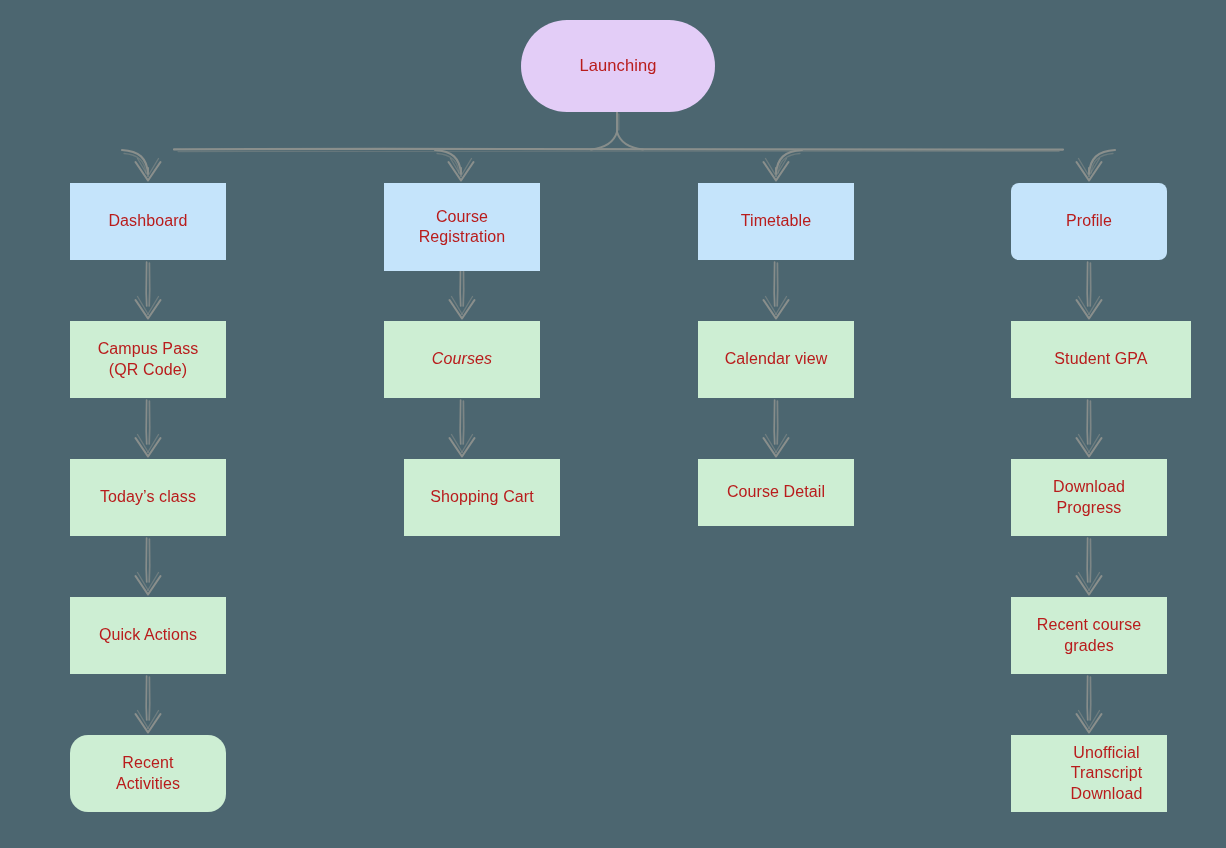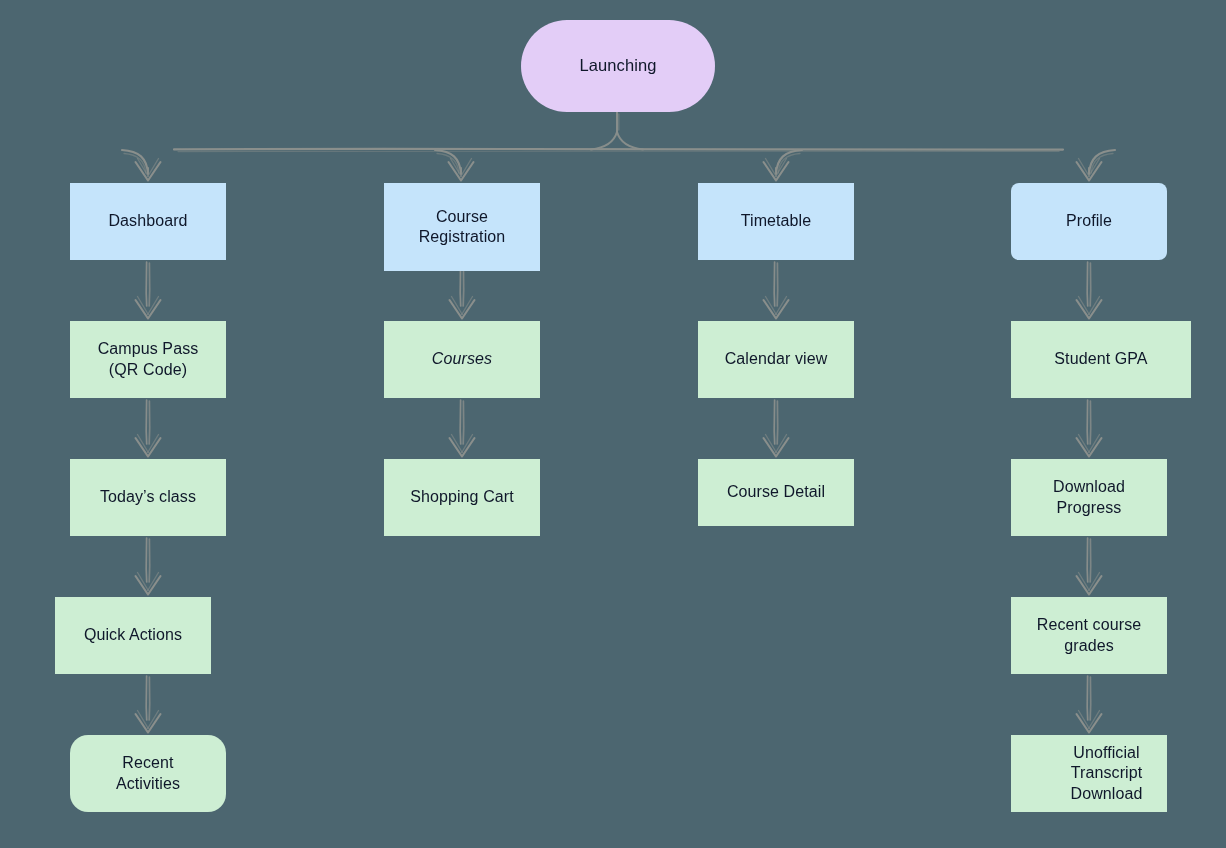--- a/index.html
+++ b/index.html
@@ -28,21 +28,21 @@
     height: 848px;
     pointer-events: none;
   }
   .node {
     position: absolute;
     box-sizing: border-box;
     display: flex;
     align-items: center;
     justify-content: center;
     text-align: center;
-    color: #0f172a;
+    color: #b91c1c;
     font-size: 16px;
     line-height: 1.28;
     font-family: "Liberation Sans", sans-serif;
     white-space: pre-line;
     letter-spacing: 0.1px;
   }
   .node.root {
     border-radius: 999px;
     font-size: 16.5px;
   }
@@ -148,27 +148,27 @@
         <path d="M 1099.5 710.5 L 1088.7 728.5" stroke-width="1.4" opacity="0.55"></path>
       </g>
   </svg>
 
   <div id="nodes">
       <div class="node root" style="left: 521px; top: 20px; width: 194px; height: 92px; background: rgb(227, 205, 247);"><span>Launching</span></div>
       <div class="node level1" style="left: 70px; top: 183px; width: 156px; height: 77px; background: rgb(197, 228, 251);"><span>Dashboard</span></div>
       <div class="node level2" style="left: 70px; top: 321px; width: 156px; height: 77px; background: rgb(205, 238, 211);"><span>Campus Pass
 (QR Code)</span></div>
       <div class="node level2" style="left: 70px; top: 459px; width: 156px; height: 77px; background: rgb(205, 238, 211);"><span>Today’s class</span></div>
-      <div class="node level2" style="left: 55px; top: 597px; width: 156px; height: 77px; background: rgb(205, 238, 211);"><span>Quick Actions</span></div>
+      <div class="node level2" style="left: 70px; top: 597px; width: 156px; height: 77px; background: rgb(205, 238, 211);"><span>Quick Actions</span></div>
       <div class="node level2" style="left: 70px; top: 735px; width: 156px; height: 77px; background: rgb(205, 238, 211); border-radius: 18px;"><span>Recent
 Activities</span></div>
       <div class="node level1" style="left: 384px; top: 183px; width: 156px; height: 88px; background: rgb(197, 228, 251);"><span>Course
 Registration</span></div>
       <div class="node level2" style="left: 384px; top: 321px; width: 156px; height: 77px; background: rgb(205, 238, 211); font-style: italic;"><span>Courses</span></div>
-      <div class="node level2" style="left: 384px; top: 459px; width: 156px; height: 77px; background: rgb(205, 238, 211);"><span>Shopping Cart</span></div>
+      <div class="node level2" style="left: 404px; top: 459px; width: 156px; height: 77px; background: rgb(205, 238, 211);"><span>Shopping Cart</span></div>
       <div class="node level1" style="left: 698px; top: 183px; width: 156px; height: 77px; background: rgb(197, 228, 251);"><span>Timetable</span></div>
       <div class="node level2" style="left: 698px; top: 321px; width: 156px; height: 77px; background: rgb(205, 238, 211);"><span>Calendar view</span></div>
       <div class="node level2" style="left: 698px; top: 459px; width: 156px; height: 67px; background: rgb(205, 238, 211);"><span>Course Detail</span></div>
       <div class="node level1" style="left: 1011px; top: 183px; width: 156px; height: 77px; background: rgb(197, 228, 251); border-radius: 8px;"><span>Profile</span></div>
       <div class="node level2" style="left: 1011px; top: 321px; width: 180px; height: 77px; background: rgb(205, 238, 211);"><span>Student GPA</span></div>
       <div class="node level2" style="left: 1011px; top: 459px; width: 156px; height: 77px; background: rgb(205, 238, 211);"><span>Download
 Progress</span></div>
       <div class="node level2" style="left: 1011px; top: 597px; width: 156px; height: 77px; background: rgb(205, 238, 211);"><span>Recent course
 grades</span></div>
       <div class="node level2" style="left: 1011px; top: 735px; width: 156px; height: 77px; background: rgb(205, 238, 211); padding-left: 35px;"><span>Unofficial

